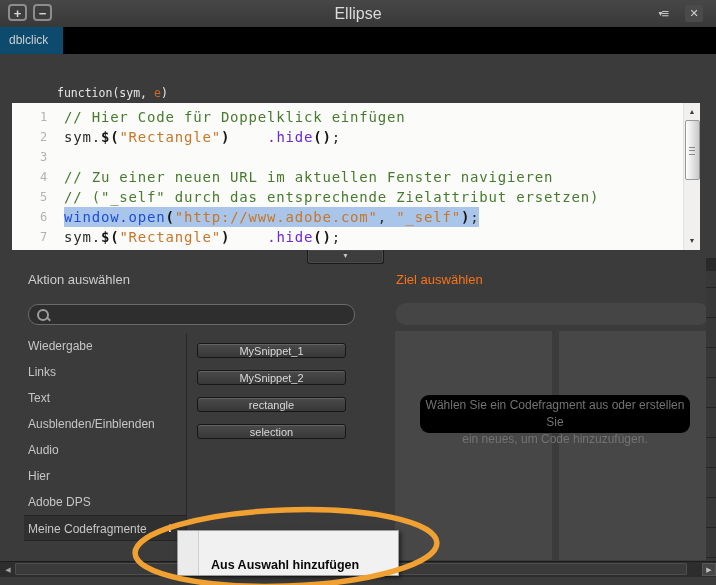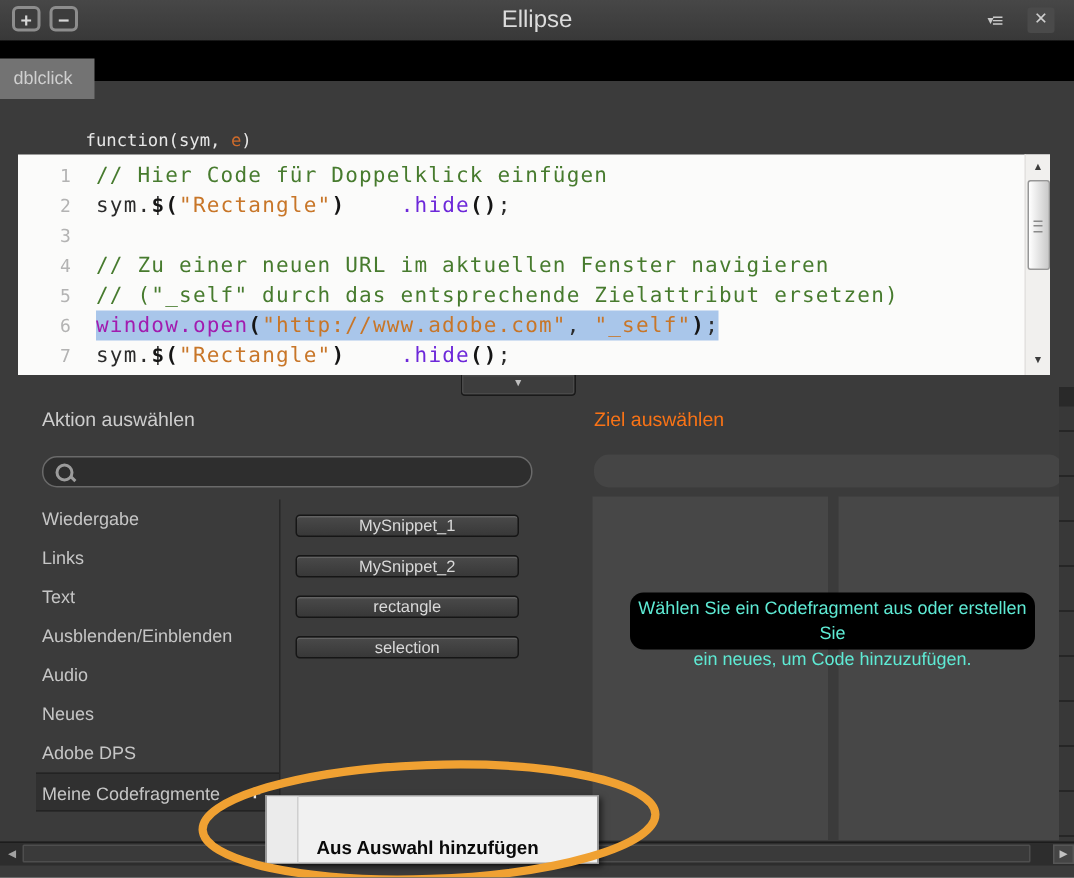--- a/index.html
+++ b/index.html
@@ -16,37 +16,37 @@
   .tb-minus{left:33px;}
   .tb-title{position:absolute;left:0;top:0;width:100%;height:27px;text-align:center;
     line-height:27px;color:#dcdcdc;font-size:16px;}
   .pm-icon{position:absolute;right:48px;top:7px;color:#c8c8c8;font-size:13px;line-height:13px;letter-spacing:-1px;}
   .pm-icon .tri{font-size:8px;vertical-align:2px;}
   .close-btn{position:absolute;right:13px;top:5px;width:18px;height:17px;background:#4a4a4a;
     border-radius:2px;color:#cfcfcf;text-align:center;line-height:17px;font-size:11px;}
 
   
   .tabstrip{position:absolute;left:0;top:27px;width:716px;height:27px;background:#000;}
-  .tab{position:absolute;left:0;top:12px;width:63px;height:27px;background:#737373;
+  .tab{position:absolute;left:0;top:0;width:63px;height:27px;background:#0c4a6e;
     color:#cfcfcf;font-size:12px;line-height:27px;padding-left:9px;box-sizing:border-box;}
 
   
   .fn-header{position:absolute;left:57px;top:86px;font-family:"DejaVu Sans Mono",monospace;
     font-size:11.5px;color:#e6e6e6;}
   .fn-header .param{color:#cc6a2b;}
   .editor{position:absolute;left:12px;top:103px;width:688px;height:147px;background:#fbfbfa;}
   .code-lines{position:absolute;left:0;top:0;right:17px;bottom:0;padding-top:4px;overflow:hidden;}
   .cl{display:flex;height:20px;font-family:"DejaVu Sans Mono",monospace;font-size:14px;
     letter-spacing:0.8px;white-space:pre;}
   .ln{width:36px;text-align:right;padding-right:16px;color:#b3b3b3;font-size:12px;line-height:20px;flex:none;}
   .ct{line-height:20px;color:#2b2b2b;}
   .cl.sel .ct{background:#a9c6ea;}
   .tok-comment{color:#477b2e;}
   .tok-string{color:#c87628;}
-  .tok-keyword{color:#a21caf;}
+  .tok-keyword{color:#1d4ed8;}
   .tok-method{color:#6d28d9;margin-left:37px;}
   .tok-bracket{font-weight:bold;color:#151515;}
   .tok-plain{color:#2b2b2b;}
 
   
   .vscroll{position:absolute;right:0;top:0;width:17px;height:147px;background:#f1f0ee;border-left:1px solid #e3e2e0;box-sizing:border-box;}
   .vs-up,.vs-down{position:absolute;left:0;width:100%;height:14px;text-align:center;color:#3c3c3c;font-size:7px;line-height:14px;}
   .vs-up{top:2px;}
   .vs-down{bottom:2px;}
   .vs-thumb{position:absolute;left:1px;top:17px;width:13px;height:58px;
@@ -82,21 +82,21 @@
     box-shadow:inset 0 1px 0 rgba(255,255,255,.14);color:#d9d9d9;font-size:11px;
     text-align:center;line-height:14px;box-sizing:border-box;}
 
   
   .search-disabled{position:absolute;left:396px;top:303px;width:313px;height:22px;
     background:#454545;border-radius:10px;}
   .target-panel{position:absolute;top:331px;height:229px;background:#474747;}
   .target-panel.p1{left:395px;width:157px;}
   .target-panel.p2{left:559px;width:151px;}
   .tooltip{position:absolute;left:420px;top:395px;width:270px;height:38px;background:#000;
-    border-radius:9px;color:#5eead4;font-size:12px;text-align:center;line-height:17px;padding-top:2px;box-sizing:border-box;}
+    border-radius:9px;color:#737373;font-size:12px;text-align:center;line-height:17px;padding-top:2px;box-sizing:border-box;}
 
   
   .right-strip{position:absolute;left:706px;top:258px;width:10px;height:303px;
     background:repeating-linear-gradient(to bottom,#383838 0 29px,#262626 29px 30px);}
   .right-strip::before{content:"";position:absolute;left:0;top:0;width:100%;height:13px;background:#292929;}
 
   
   .hscroll{position:absolute;left:0;top:561px;width:716px;height:16px;background:#2d2d2d;border-top:1px solid #1c1c1c;box-sizing:border-box;}
   .hs-left{position:absolute;left:2px;top:0;width:12px;height:15px;color:#a2a2a2;font-size:7px;line-height:15px;text-align:center;}
   .hs-thumb{position:absolute;left:15px;top:1px;width:672px;height:12px;background:#3a3a3a;border:1px solid #4e4e4e;border-radius:1px;box-sizing:border-box;}
@@ -159,21 +159,21 @@
   <div class="search-box">
     <span class="mag"></span>
     <input class="search-input" type="text" style="">
   </div>
 
   <div class="cat-row" style="top:333px">Wiedergabe</div>
   <div class="cat-row" style="top:359px">Links</div>
   <div class="cat-row" style="top:385px">Text</div>
   <div class="cat-row" style="top:411px">Ausblenden/Einblenden</div>
   <div class="cat-row" style="top:437px">Audio</div>
-  <div class="cat-row" style="top:463px">Neues</div>
+  <div class="cat-row" style="top:463px">Hier</div>
   <div class="cat-row" style="top:489px">Adobe DPS</div>
   <div class="cat-row selected" style="top:515px"><span>Meine Codefragmente</span><span class="cat-plus">+</span></div>
   <div class="list-divider"></div>
 
   <div class="snip-btn" style="top:343px">MySnippet_1</div>
   <div class="snip-btn" style="top:370px">MySnippet_2</div>
   <div class="snip-btn" style="top:397px">rectangle</div>
   <div class="snip-btn" style="top:424px">selection</div>
 
   <div class="sec-label right">Ziel auswählen</div>

